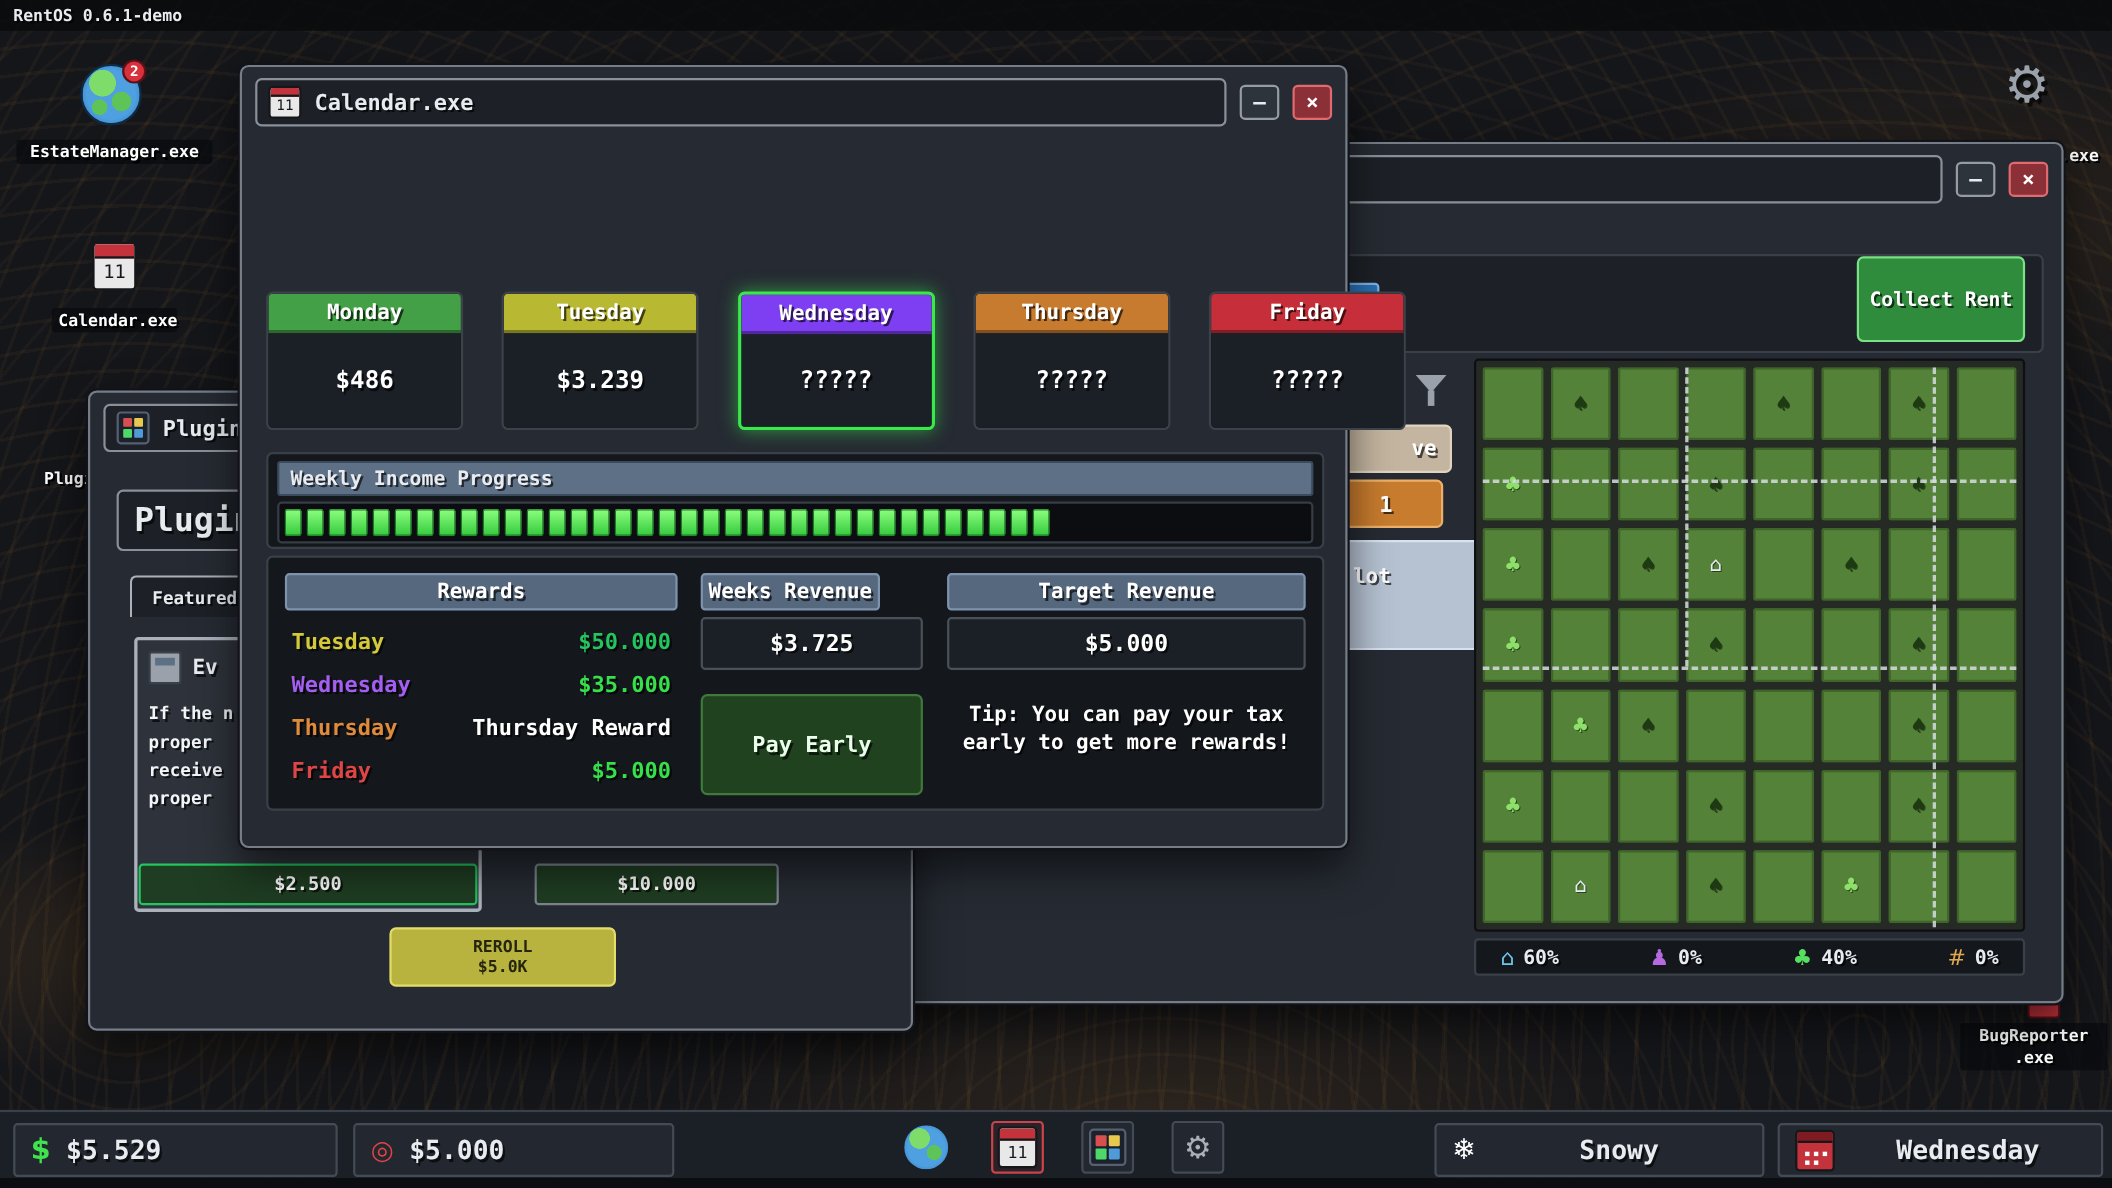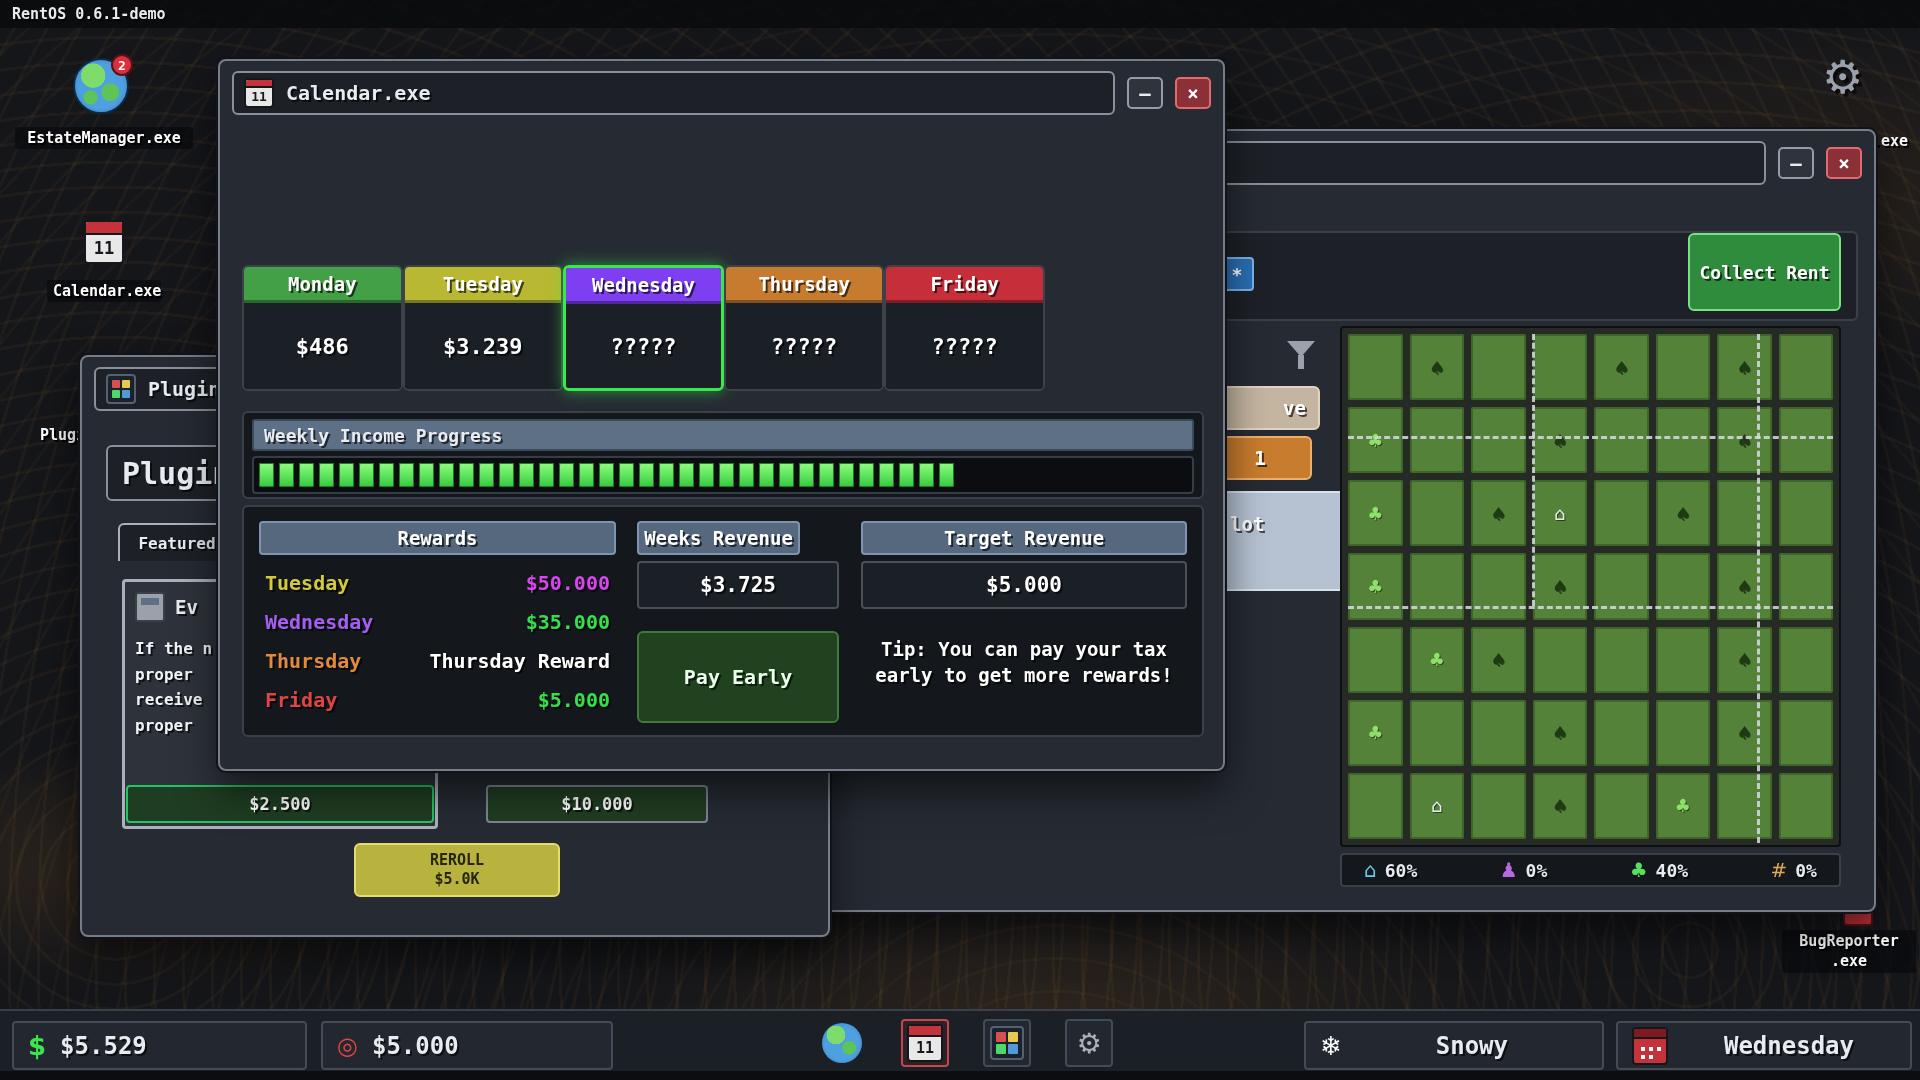--- a/index.html
+++ b/index.html
@@ -26,21 +26,21 @@
   .titlebar{display:flex;align-items:center;gap:12px;padding:10px 12px}
   .tb-inset{flex:1;display:flex;align-items:center;gap:12px;height:44px;background:#1d2127;border:2px solid #8a9099;border-radius:6px;padding:0 10px}
   .tb-title{font-size:20px}
   .tb-btn{width:36px;height:32px;border-radius:5px;display:flex;align-items:center;justify-content:center;font-size:19px;font-weight:bold}
   .tb-btn.min{background:#2e343c;border:2px solid #959ca6;color:#e8ecf1}
   .tb-btn.close{background:#8c3038;border:2px solid #e06a70;color:#fff}
 
   
   .pixcal{position:relative;background:#e8e8e8;border:2px solid #15171b;border-radius:4px;overflow:hidden;flex:none}
   .pixcal-top{position:absolute;top:0;left:0;right:0;height:32%;background:#c4333c;border-bottom:2px solid #15171b}
-  .pixcal-num{position:absolute;left:0;right:0;top:30%;bottom:0;display:flex;align-items:center;justify-content:center;color:#15171b;font-weight:bold}
+  .pixcal-num{position:absolute;left:0;right:0;top:30%;bottom:0;display:flex;align-items:center;justify-content:center;color:#15171b;font-weight:normal}
   .pixcal.s30{width:30px;height:30px;font-size:13px}
   .pixcal.s44{width:40px;height:44px;font-size:17px}
   .pixcal.s36{width:36px;height:38px;font-size:15px}
   .pixcal--red{background:#c4333c}
   .pixcal--red .pixcal-top{background:#7e1b22}
   .pixcal--red::after{content:"";position:absolute;left:7px;top:18px;width:4px;height:4px;background:#fff;box-shadow:8px 0 #fff,16px 0 #fff,0 8px #fff,8px 8px #fff}
 
   
   .globe{width:56px;height:56px;border-radius:50%;border:2px solid #0e2a44;background:
     radial-gradient(circle at 35% 30%,#7ddc6a 0 24%,transparent 25%),
@@ -53,21 +53,21 @@
   .gear-desktop{position:absolute;font-size:46px;color:#9aa1ab;text-shadow:3px 3px 0 rgba(0,0,0,.6);z-index:3}
   .plugicon{position:relative;background:#1b222c;border:2px solid #566071;border-radius:4px;display:grid;grid-template-columns:1fr 1fr;grid-template-rows:1fr 1fr;gap:2px;padding:4px;flex:none}
   .plugicon i{border-radius:1px}
   .plugicon i:nth-child(1){background:#d84f4f}.plugicon i:nth-child(2){background:#e8c84f}
   .plugicon i:nth-child(3){background:#4fd86a}.plugicon i:nth-child(4){background:#4f9ad8}
 
   
   #calendarWin{left:218px;top:59px;width:1007px;height:712px;z-index:30}
   .band{position:absolute;left:22px;top:94px;width:962px;height:80px;background:#0c0e12;border:2px solid #06070a;border-radius:8px;display:flex;align-items:center;justify-content:center;gap:28px}
   .band-btn{background:#262c34;border:2px solid #9aa1ab;border-radius:6px;height:46px;display:flex;align-items:center;padding:0 24px;font-size:20px}
-  .day-row{position:absolute;left:22px;top:204px;width:803px;display:flex;justify-content:space-between}
+  .day-row{position:absolute;left:22px;top:204px;width:1036px;display:flex;justify-content:space-between}
   .day-card{width:179px;height:126px;background:#15181e;border:2px solid #3c424a;border-radius:6px;overflow:hidden;position:relative}
   .day-card.selected{border:3px solid #39e84a;box-shadow:0 0 16px rgba(57,232,74,.55)}
   .day-head{height:36px;display:flex;align-items:center;justify-content:center;font-size:19px;color:#fff;border-bottom:3px solid rgba(0,0,0,.35)}
   .day-val{position:absolute;top:36px;left:0;right:0;bottom:0;display:flex;align-items:center;justify-content:center;font-size:22px;color:#fff;background:#1b1f26}
   .panel-dark{position:absolute;background:#14171c;border:2px solid #3a4048;border-radius:6px}
   #progressPanel{left:22px;top:350px;width:962px;height:88px;padding:6px 8px}
   .progress-label{height:32px;background:#5d7086;border:2px solid #3b4a5c;border-radius:3px;display:flex;align-items:center;padding:0 10px;font-size:18px}
   .progress-bar{margin-top:5px;height:38px;background:#0b0d11;border:2px solid #373d45;border-radius:4px;display:flex;gap:5px;padding:5px;align-items:stretch}
   .seg{width:15px;border-radius:2px;background:linear-gradient(180deg,#8cff7f,#35c93e);box-shadow:inset 0 0 0 1px #1d7a26}
   #bottomPanel{left:22px;top:444px;width:962px;height:232px}
@@ -413,21 +413,21 @@
         <div class="seg" data-interactable="false"></div>
         <div class="seg" data-interactable="false"></div>
       </div>
   </div>
 
   <div class="panel-dark" id="bottomPanel" data-interactable="false">
     <div class="sec-head px" style="left:15px;top:14px;width:357px" data-interactable="false">Rewards</div>
     <div id="rewardRows" data-interactable="false">
         <div class="reward-row" data-interactable="false">
           <span class="px" data-interactable="false" style="color:#d4c93a">Tuesday</span>
-          <span class="px" data-interactable="false" style="color:#d946ef">$50.000</span>
+          <span class="px" data-interactable="false" style="color:#22c55e">$50.000</span>
         </div>
         <div class="reward-row" data-interactable="false">
           <span class="px" data-interactable="false" style="color:#a45ef2">Wednesday</span>
           <span class="px" data-interactable="false" style="color:#35e04a">$35.000</span>
         </div>
         <div class="reward-row" data-interactable="false">
           <span class="px" data-interactable="false" style="color:#e08a3c">Thursday</span>
           <span class="px" data-interactable="false" style="color:#ffffff">Thursday Reward</span>
         </div>
         <div class="reward-row" data-interactable="false">

